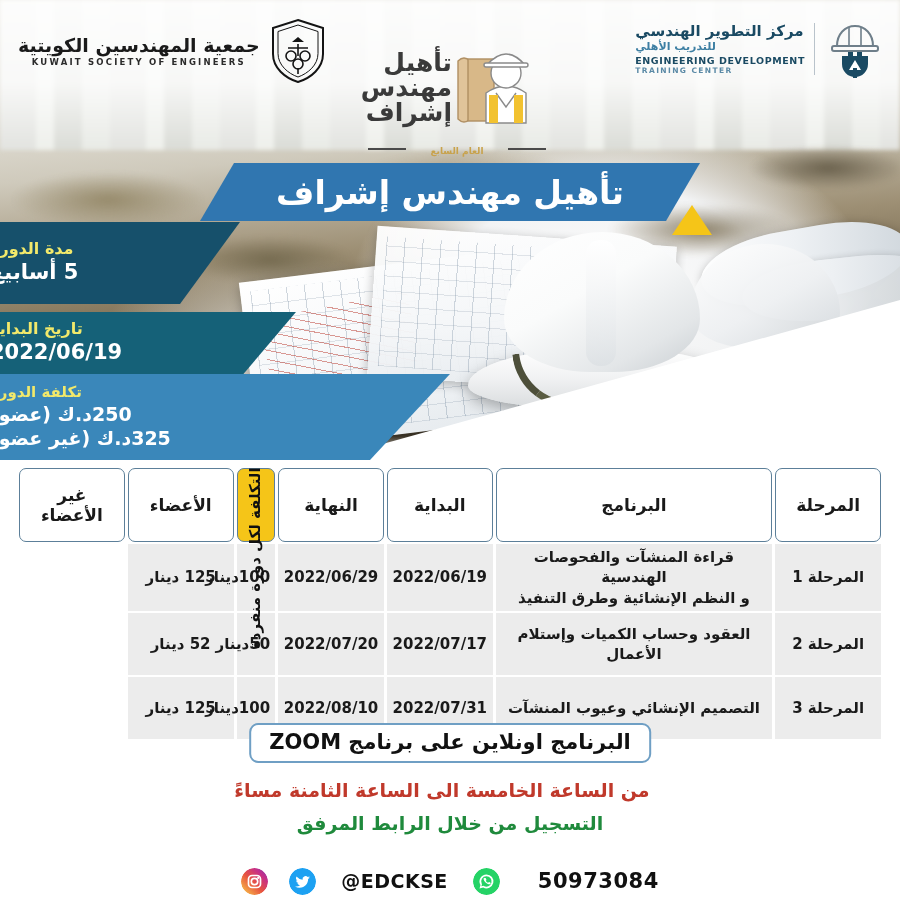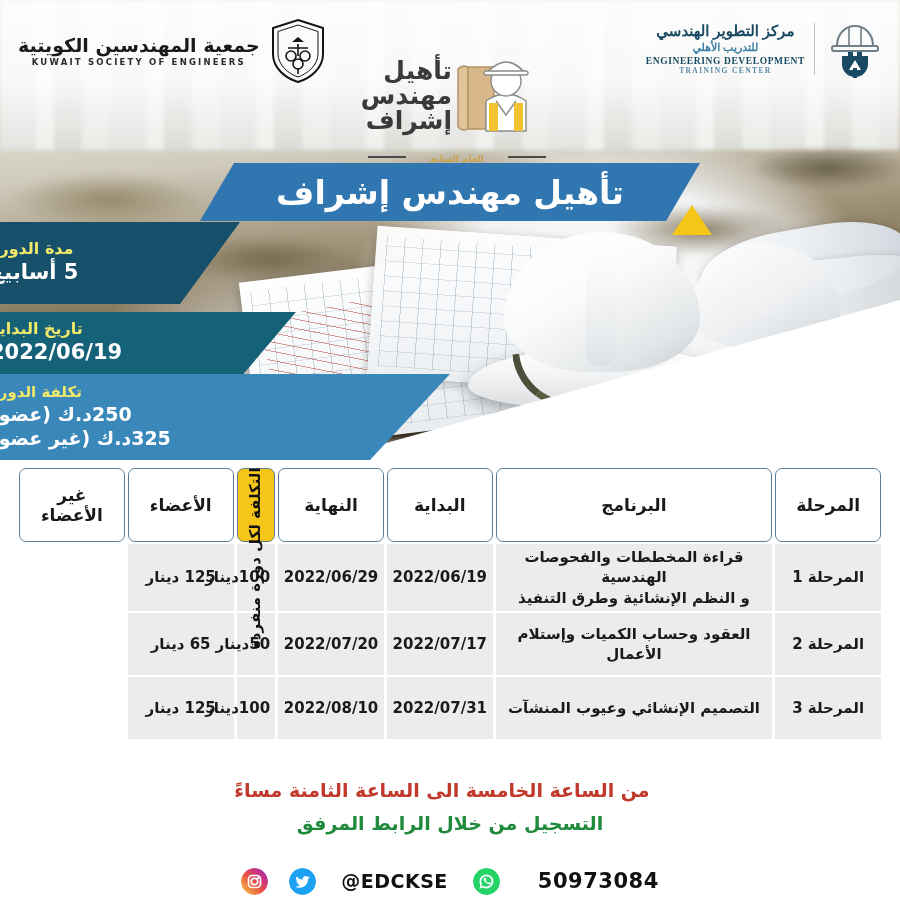--- a/index.html
+++ b/index.html
@@ -127,28 +127,28 @@
     letter-spacing: .5px; line-height: 1.1;
   }
   .kse-en {
     font-size: 8.5px; color: #2a2a2a; letter-spacing: 2.2px; font-weight: 700;
     margin-top: 1px; direction: ltr;
   }
 
   .logo-edc { position: absolute; right: 14px; top: 16px; display: flex; align-items: center; gap: 9px; direction: ltr; }
   .edc-mark { width: 62px; height: 66px; flex: 0 0 auto; }
   .edc-divider { width: 1px; height: 52px; background: #b9c3cb; }
-  .edc-text { text-align: center; direction: rtl; font-family: Liberation Serif, serif; }
+  .edc-text { text-align: left; direction: rtl; }
   .edc-ar1 { font-size: 15px; font-weight: 700; color: #1a4a63; line-height: 1.15; }
   .edc-ar2 { font-size: 11px; font-weight: 700; color: #3d7fa3; line-height: 1.2; }
   .edc-en1 { font-size: 9.5px; font-weight: 700; color: #1a4a63; letter-spacing: .6px; direction: ltr; margin-top: 2px; }
   .edc-en2 { font-size: 7.5px; font-weight: 700; color: #5b8aa6; letter-spacing: 1.4px; direction: ltr; }
 
   
-  .course-logo { position: absolute; left: 362px; top: 30px; width: 190px; height: 130px; }
+  .course-logo { position: absolute; left: 362px; top: 22px; width: 190px; height: 130px; }
   .cl-inner { position: relative; width: 100%; height: 100%; display: flex; align-items: center; }
   .cl-figure { position: relative; width: 96px; height: 112px; flex: 0 0 auto; }
   .cl-text { flex: 1; text-align: right; direction: rtl; padding-right: 4px; }
   .cl-l {
     font-size: 25px; font-weight: 700; color: #3a3a3a; line-height: 1.0;
     letter-spacing: -0.5px;
   }
   .cl-year {
     position: absolute; left: 0; right: 0; bottom: -4px;
     text-align: center; font-size: 9px; color: #c8a24b; font-weight: 700; direction: rtl;
@@ -413,52 +413,55 @@
             <span class="vert-text">التكلفة لكل دورة منفردة</span>
           </th>
           <th>الأعضاء</th>
           <th>غير الأعضاء</th>
         </tr>
       </thead>
       <tbody>
         <tr>
           <td class="c-stage">المرحلة 1</td>
           <td class="c-program">
-            <div>قراءة المخططات  والفحوصات الهندسية</div>
+            <div>قراءة المنشآت  والفحوصات الهندسية</div>
             <div>و النظم الإنشائية وطرق التنفيذ</div>
           </td>
           <td class="c-date">2022/06/19</td>
           <td class="c-date">2022/06/29</td>
           <td>100دينار</td>
           <td>125 دينار</td>
         </tr>
         <tr>
           <td class="c-stage">المرحلة 2</td>
           <td class="c-program">
             <div>العقود وحساب الكميات وإستلام الأعمال</div>
           </td>
           <td class="c-date">2022/07/17</td>
           <td class="c-date">2022/07/20</td>
           <td>50دينار</td>
-          <td>65 دينار</td>
+          <td>52 دينار</td>
         </tr>
         <tr>
           <td class="c-stage">المرحلة 3</td>
           <td class="c-program">
             <div>التصميم الإنشائي وعيوب المنشآت</div>
           </td>
           <td class="c-date">2022/07/31</td>
           <td class="c-date">2022/08/10</td>
           <td>100دينار</td>
           <td>125 دينار</td>
         </tr>
       </tbody>
     </table>
   </div>
 
+  <div class="zoom-box">
+    <div class="zoom-text">البرنامج اونلاين على برنامج ZOOM</div>
+  </div>
   <div class="note-time">من الساعة الخامسة الى الساعة الثامنة مساءً</div>
   <div class="note-reg">التسجيل من خلال الرابط المرفق</div>
 
   <div class="footer">
     <svg class="sicon" viewBox="0 0 27 27">
       <defs>
         <linearGradient id="ig" x1="0" y1="1" x2="1" y2="0">
           <stop offset="0%" stop-color="#f9d34b"></stop>
             <stop offset="45%" stop-color="#e8553f"></stop>
           <stop offset="75%" stop-color="#c72f87"></stop>

